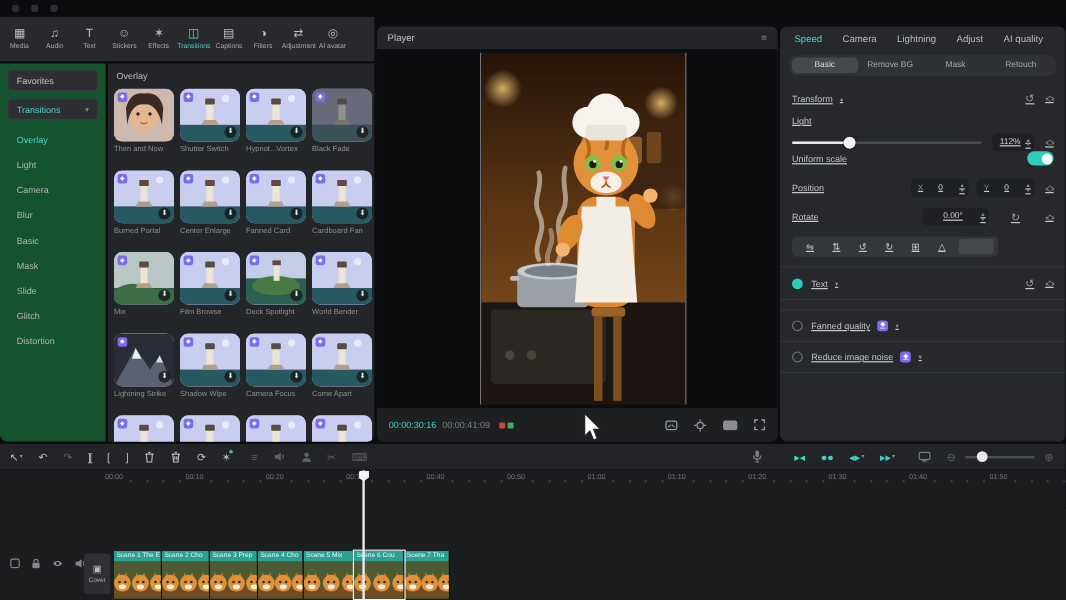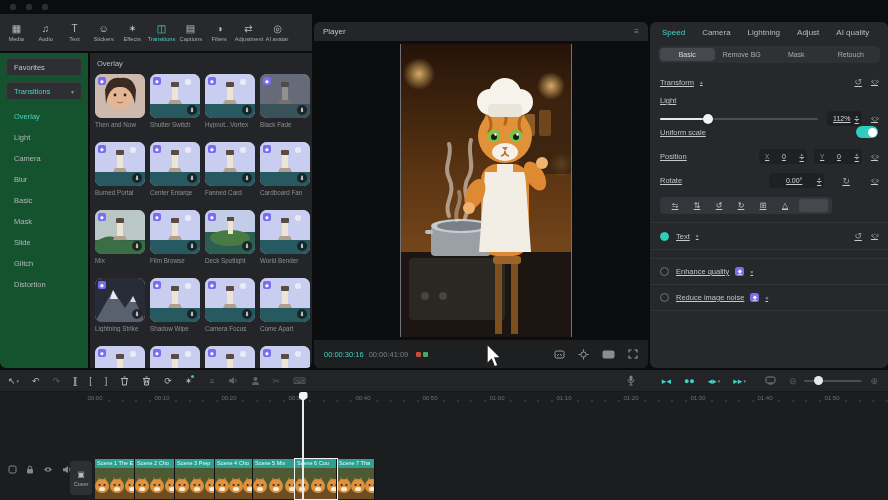--- a/index.html
+++ b/index.html
@@ -683,21 +683,21 @@
       <span class="ilabel">Text</span>
       <span class="caret-s">▾</span>
       <span class="reset-ic">↺</span>
       <span class="kf">‹◇›</span>
     </div>
     <div id="insp-sections">
         <div class="divider"></div>
         <div class="divider"></div>
   <div class="irow">
     <span class="chk"></span>
-    <span class="ilabel">Enhance quality</span>
+    <span class="ilabel">Fanned quality</span>
     <span class="pbadge">◆</span>
     <span class="caret-s">▾</span>
 
   </div>
         <div class="divider"></div>
   <div class="irow">
     <span class="chk"></span>
     <span class="ilabel">Reduce image noise</span>
     <span class="pbadge">◆</span>
     <span class="caret-s">▾</span>

